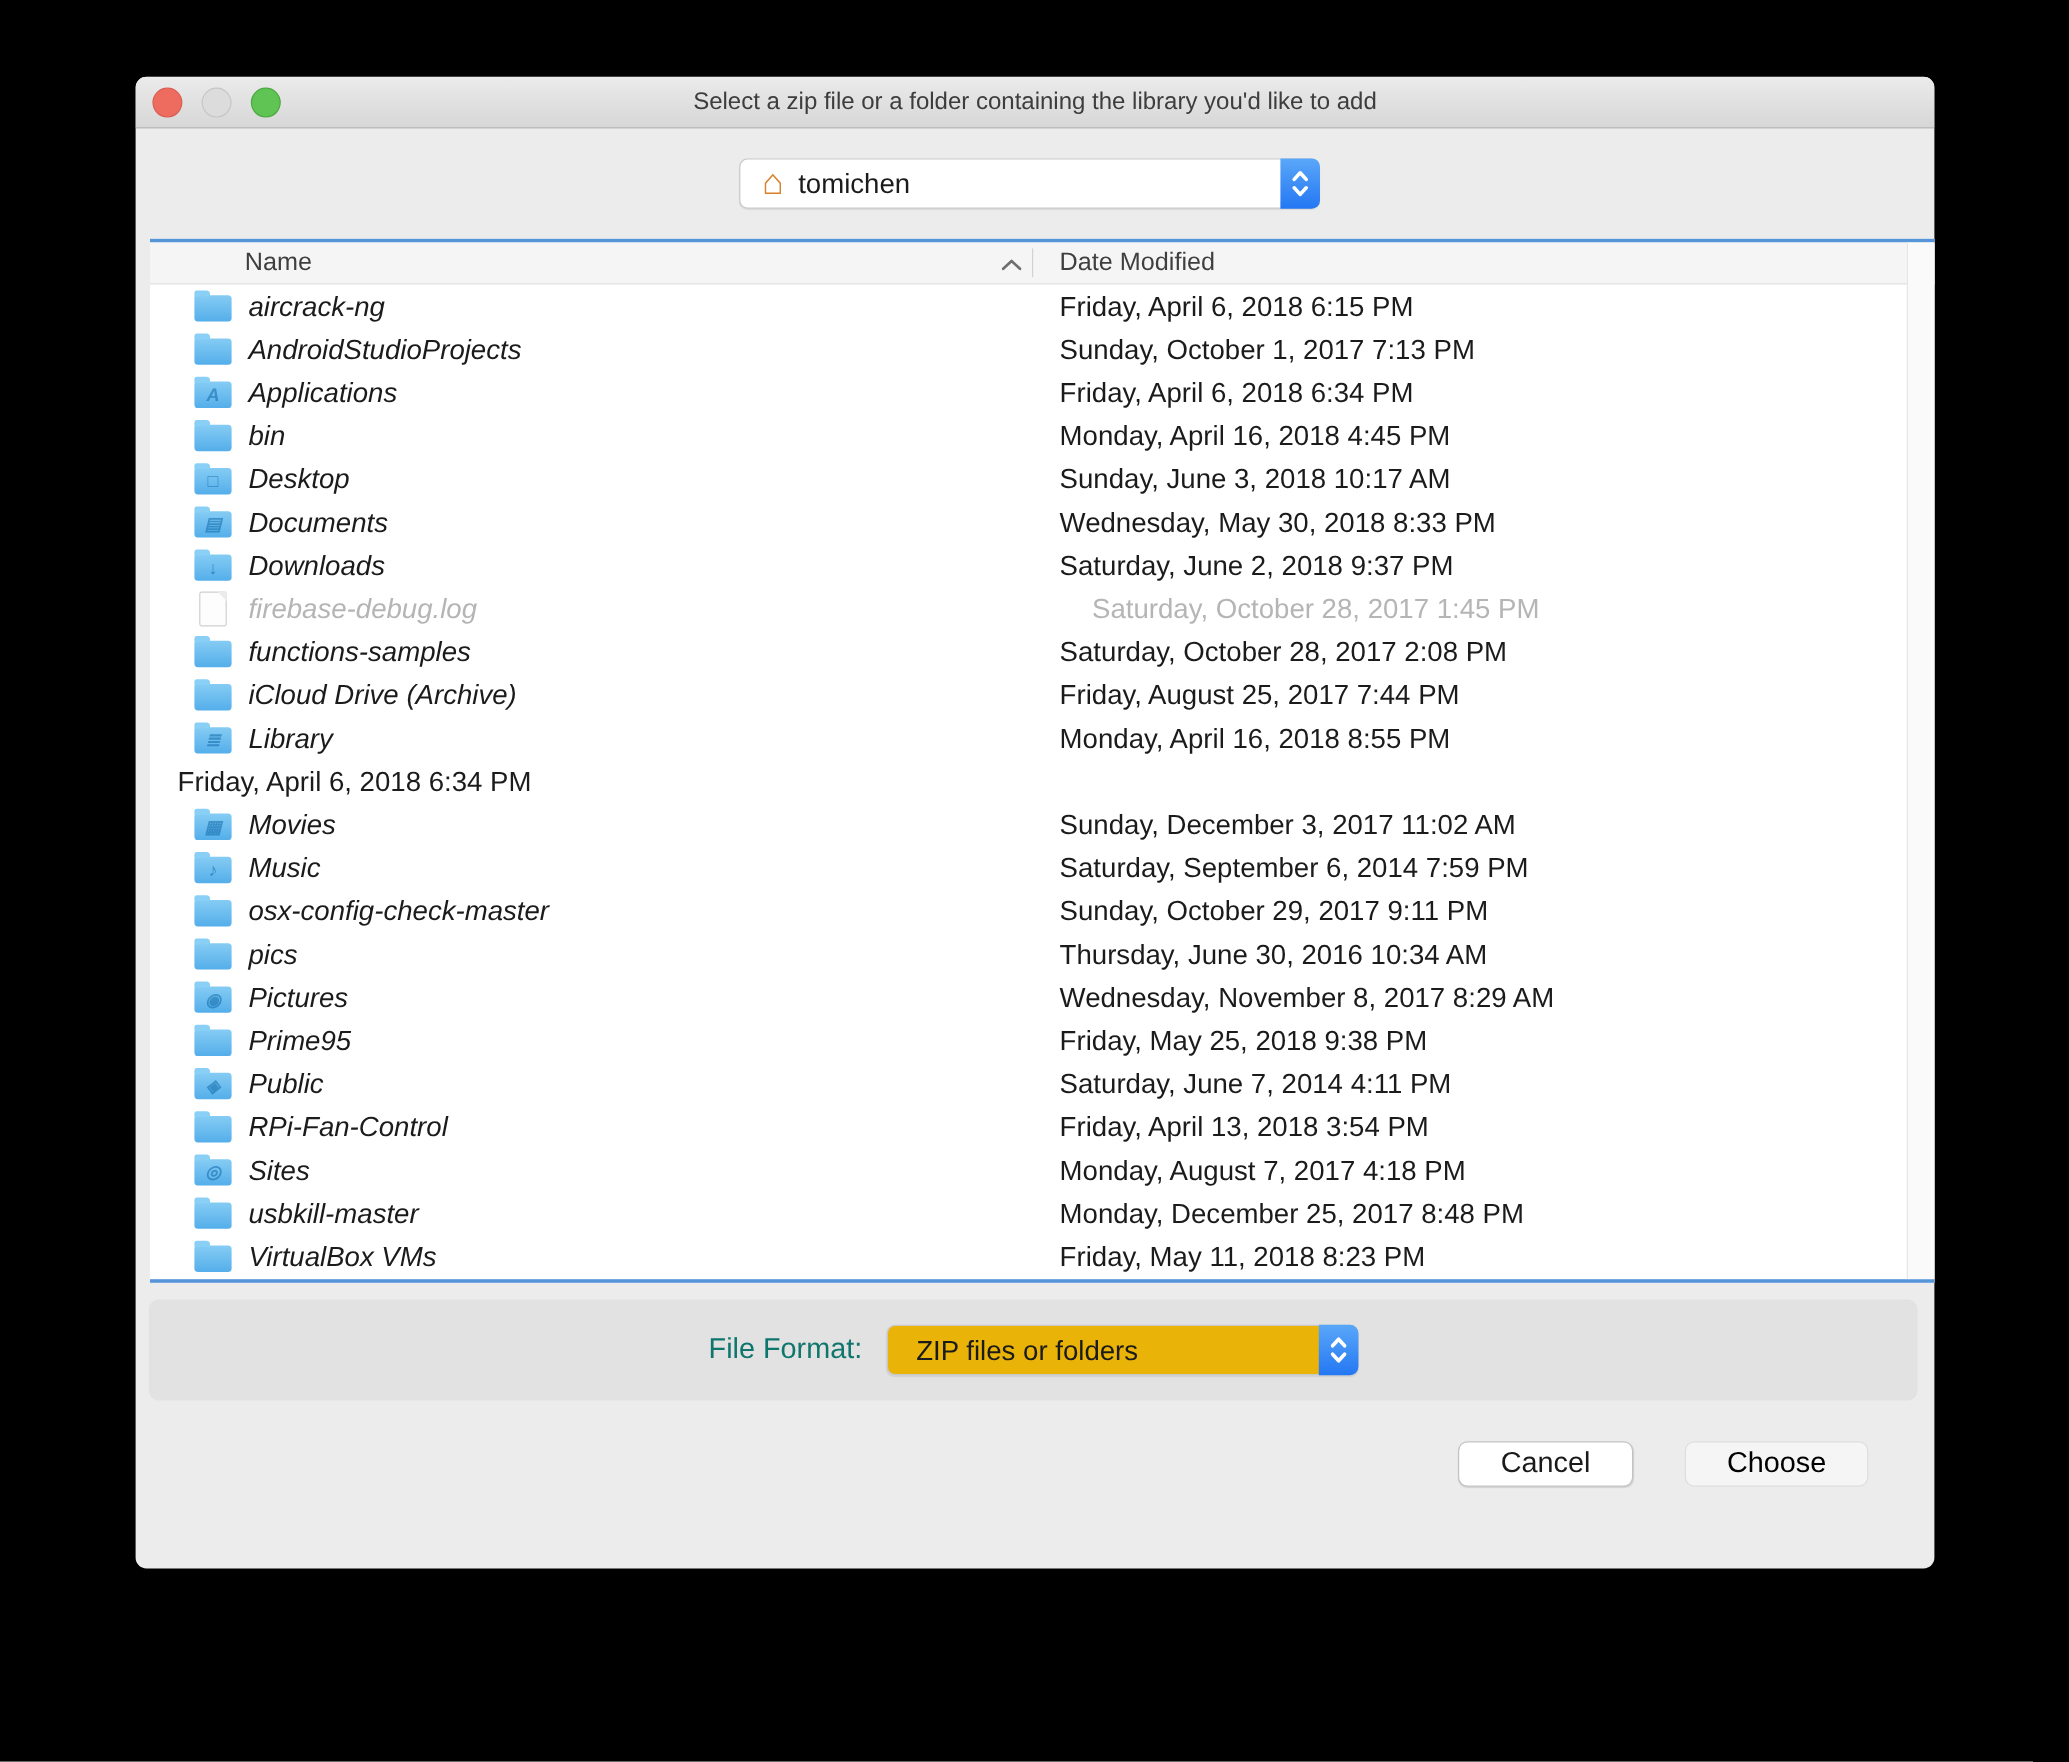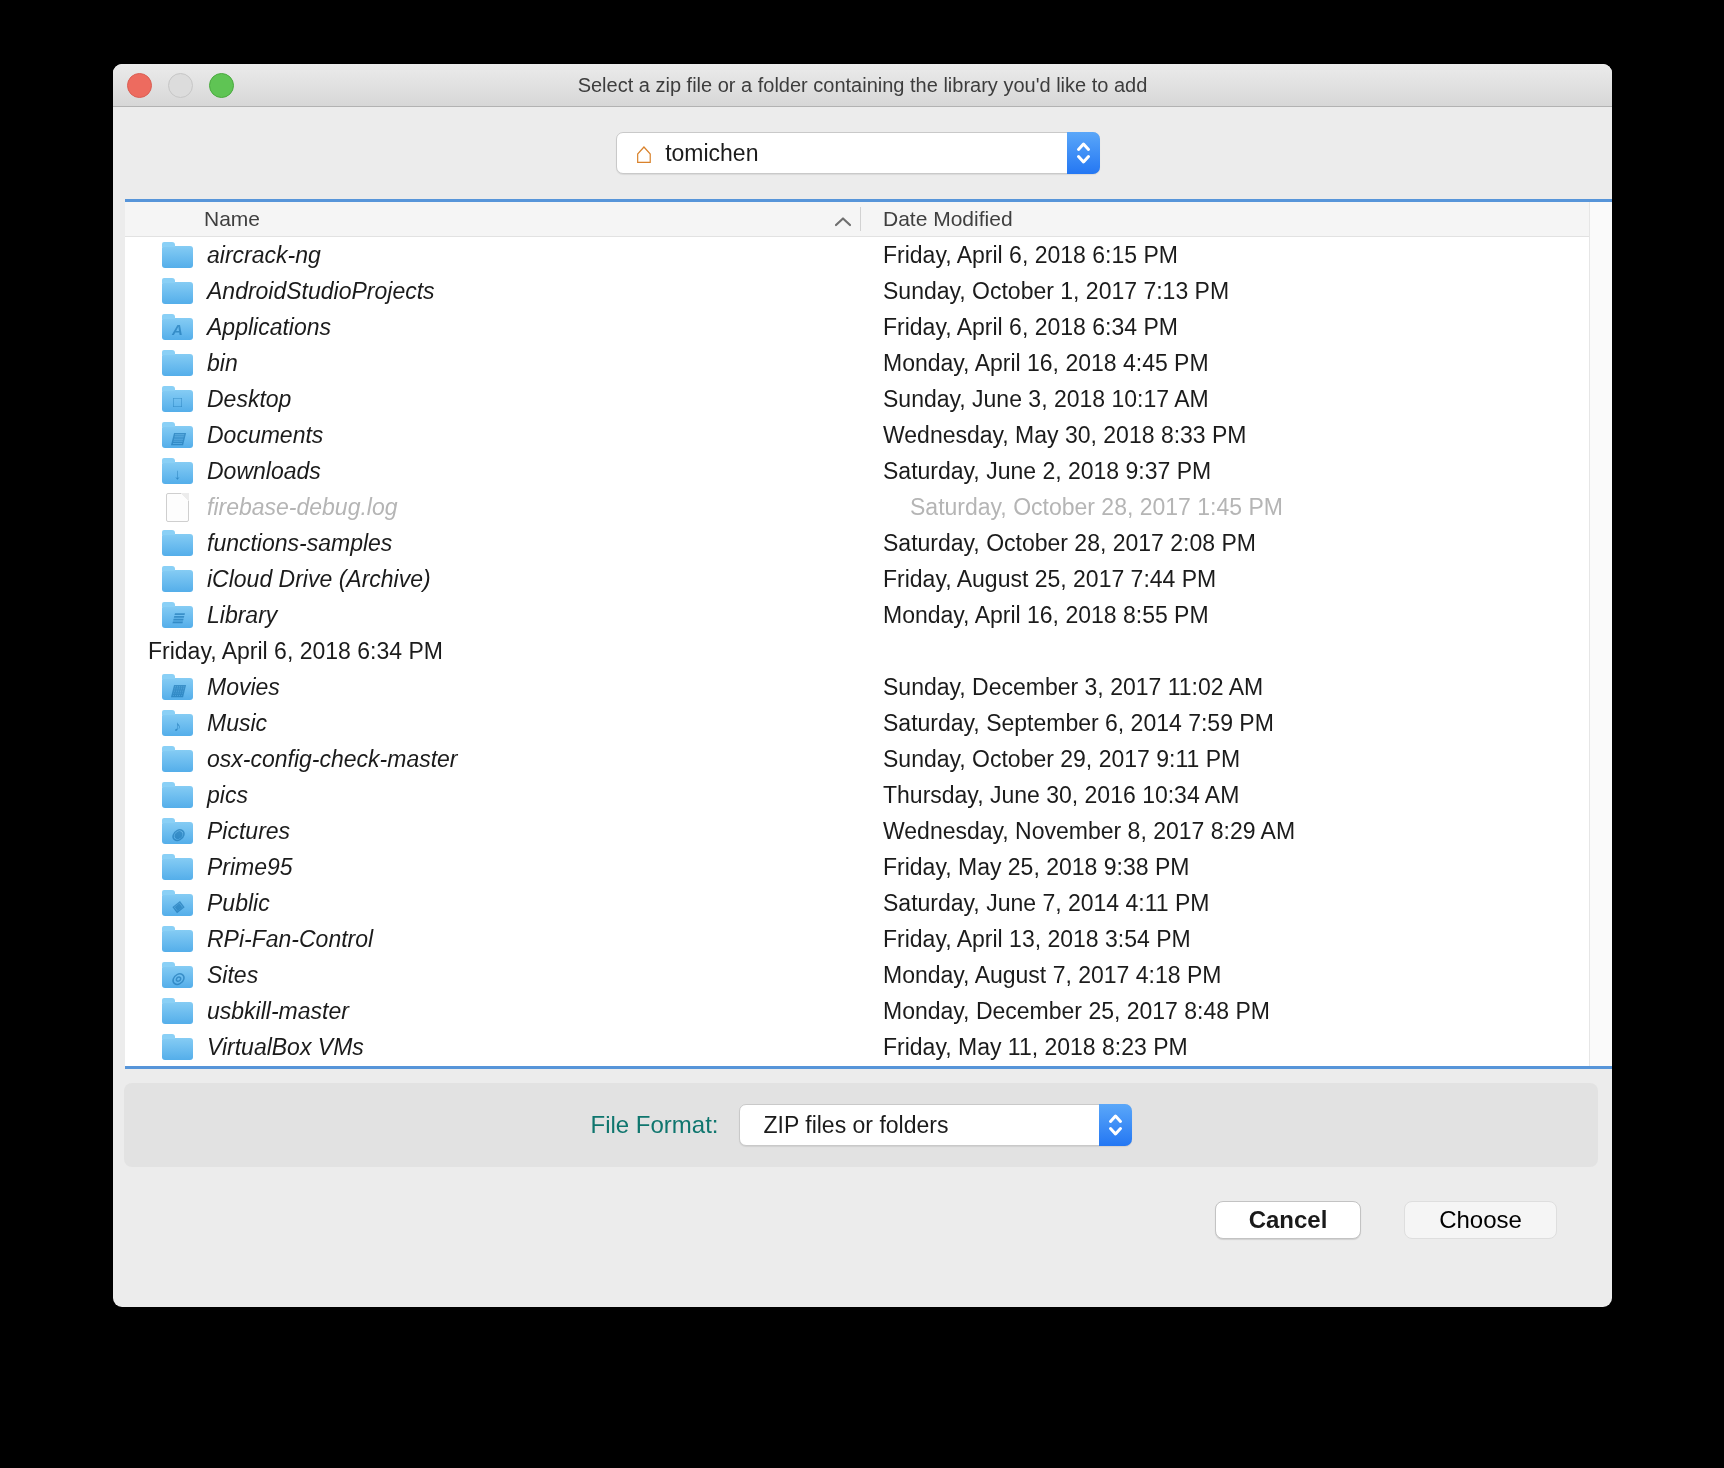--- a/index.html
+++ b/index.html
@@ -88,33 +88,33 @@
     background:#fafafa;border-left:1px solid #e6e6e6;
   }
   
   .format-panel{
     position:absolute;left:11px;top:1019px;width:1474px;height:84px;
     background:#e2e2e2;border-radius:8px;
     display:flex;align-items:center;justify-content:center;gap:20px;
   }
   .format-label{font-size:24px;color:#0f766e;}
   .format-select{
-    position:relative;width:393px;height:42px;background:#ffffff;
+    position:relative;width:393px;height:42px;background:#eab308;
     border:1px solid #c9c9c9;border-radius:7px;box-sizing:border-box;
     display:flex;align-items:center;box-shadow:0 1px 1px rgba(0,0,0,.08);cursor:default;
   }
   .format-select .val{font-size:23px;color:#1b1b1b;margin-left:24px;}
   .btn{
     position:absolute;top:1137px;height:38px;border-radius:8px;
     font-size:24px;font-family:"Liberation Sans",sans-serif;
     display:flex;align-items:center;justify-content:center;box-sizing:border-box;
   }
   .btn-cancel{
     left:1102px;width:146px;background:#fff;border:1px solid #c3c3c3;
-    color:#1a1a1a;box-shadow:0 1px 1px rgba(0,0,0,.12);cursor:pointer;font-weight:bold;
+    color:#1a1a1a;box-shadow:0 1px 1px rgba(0,0,0,.12);cursor:pointer;
   }
   .btn-choose{
     left:1291px;width:153px;background:#f5f5f5;border:1px solid #dedede;color:#000000;
   }
 </style>
 </head>
 <body>
 
 <div class="window">
 

